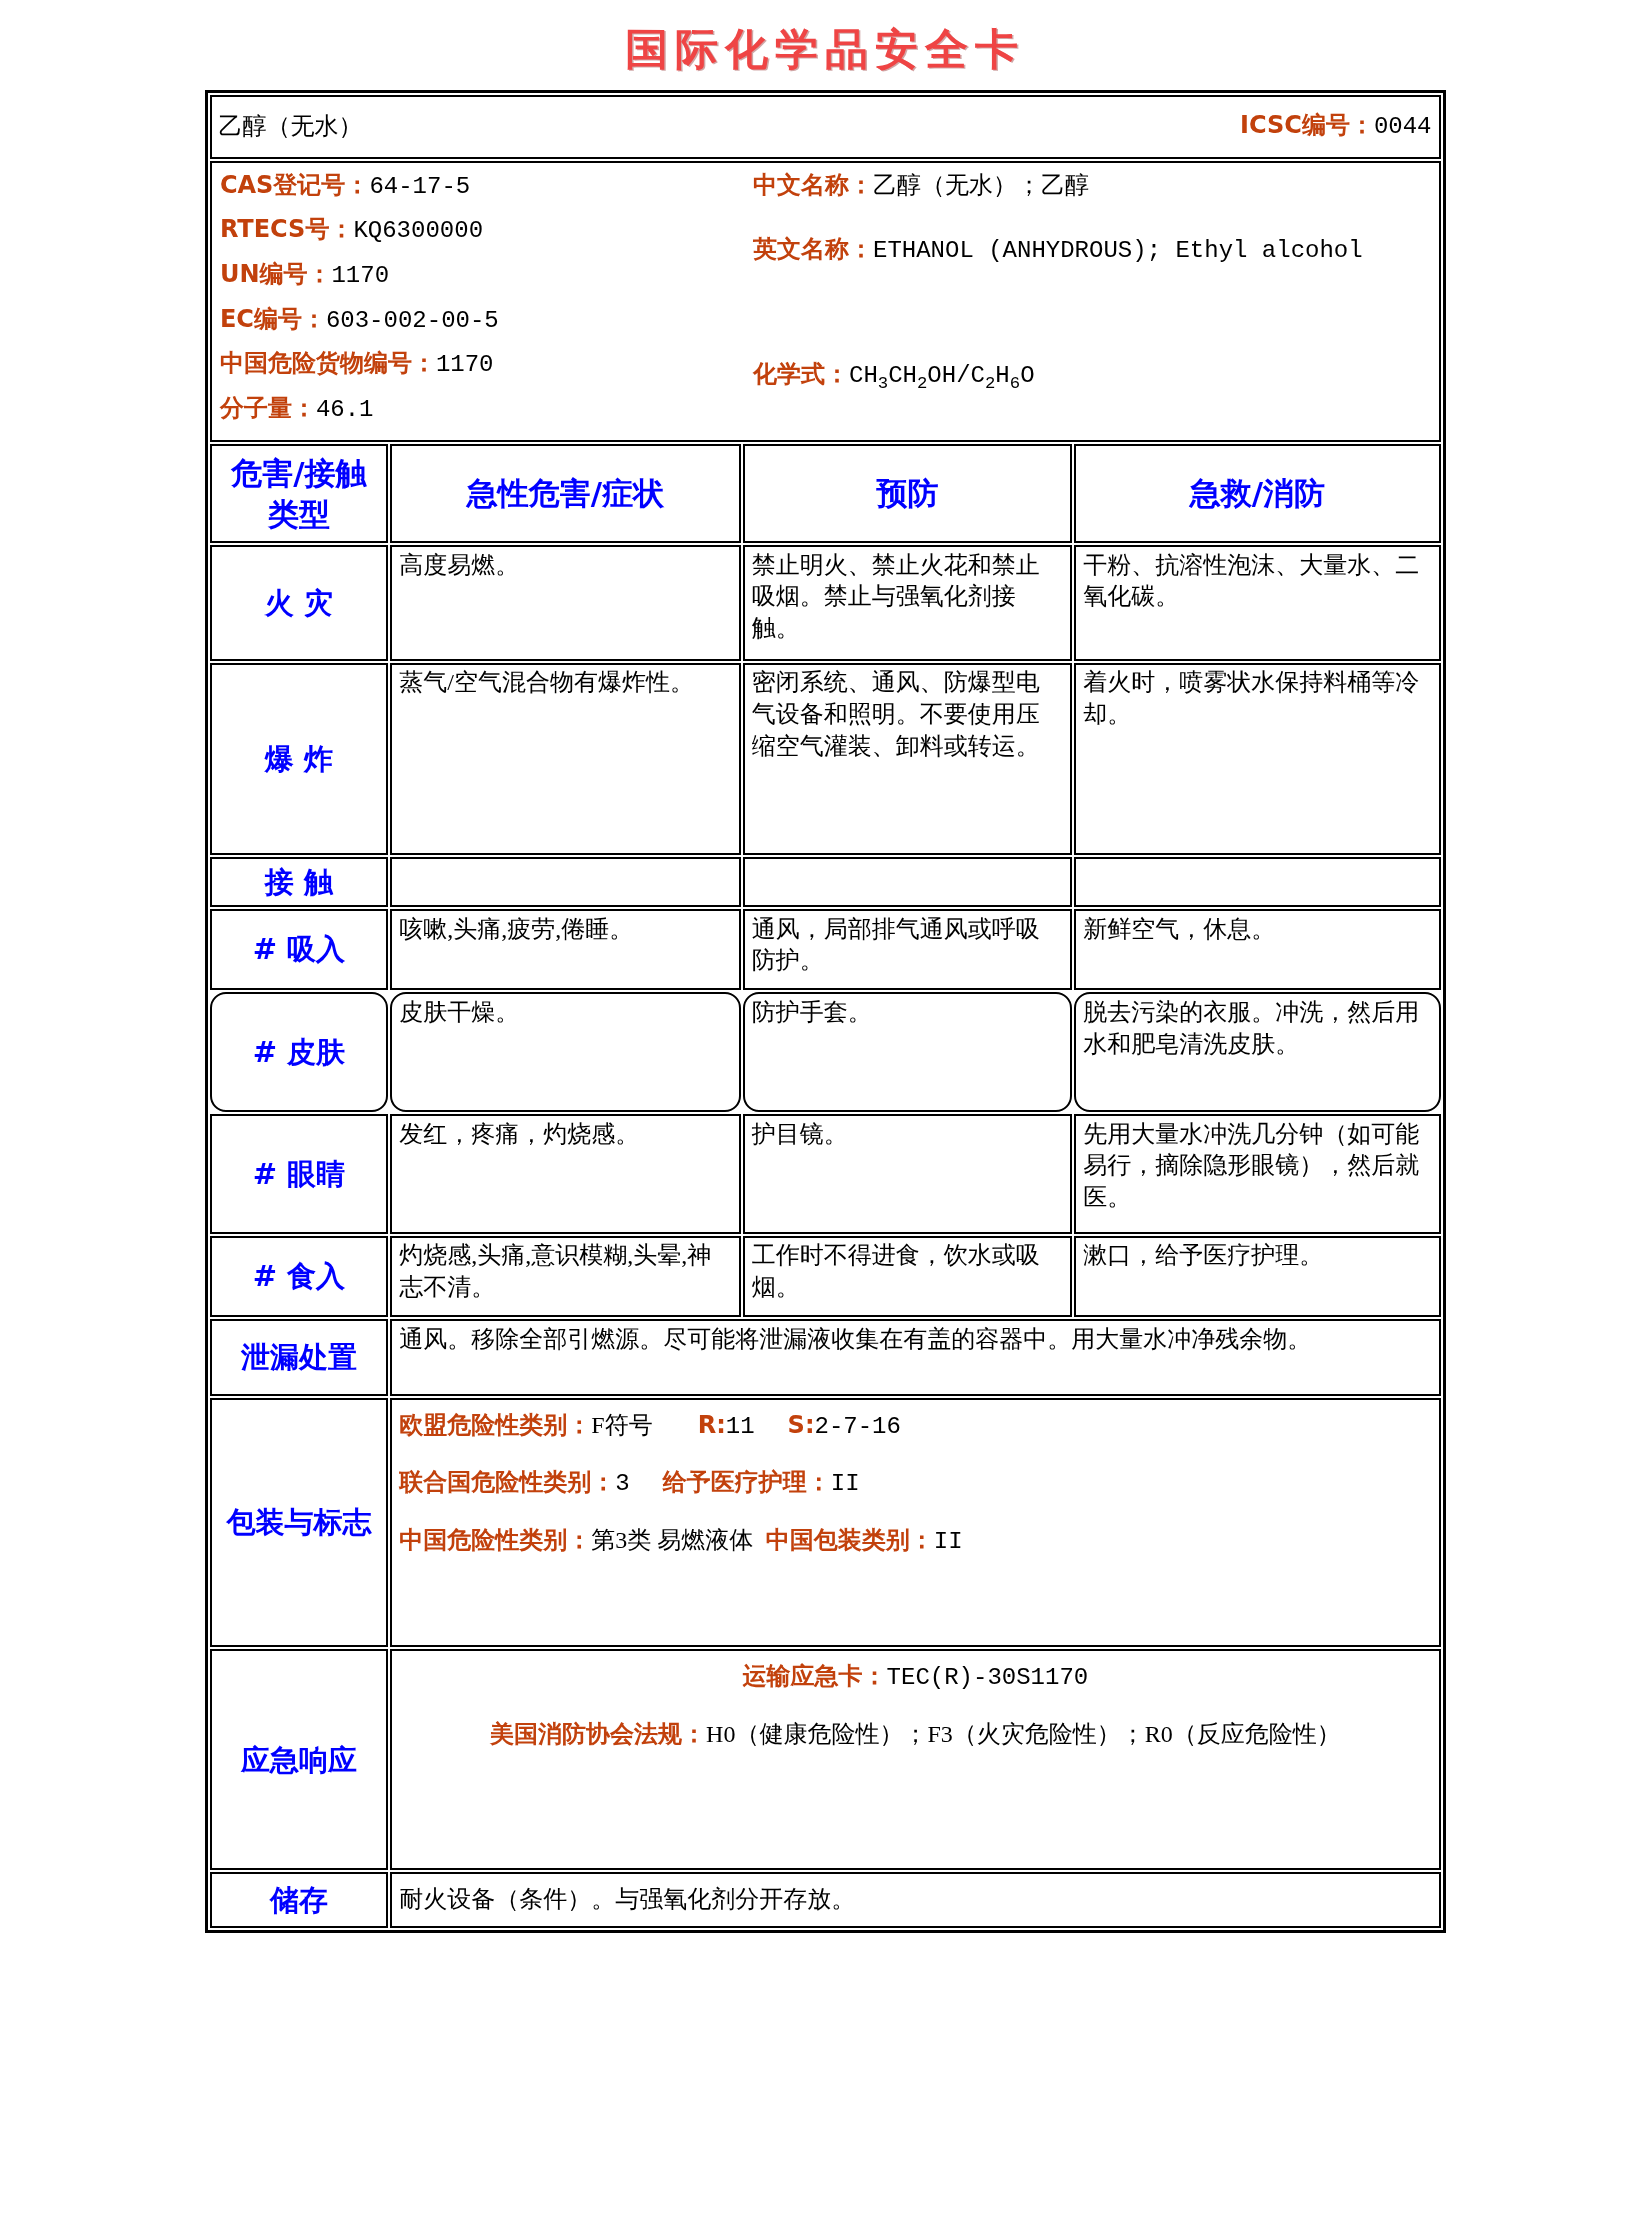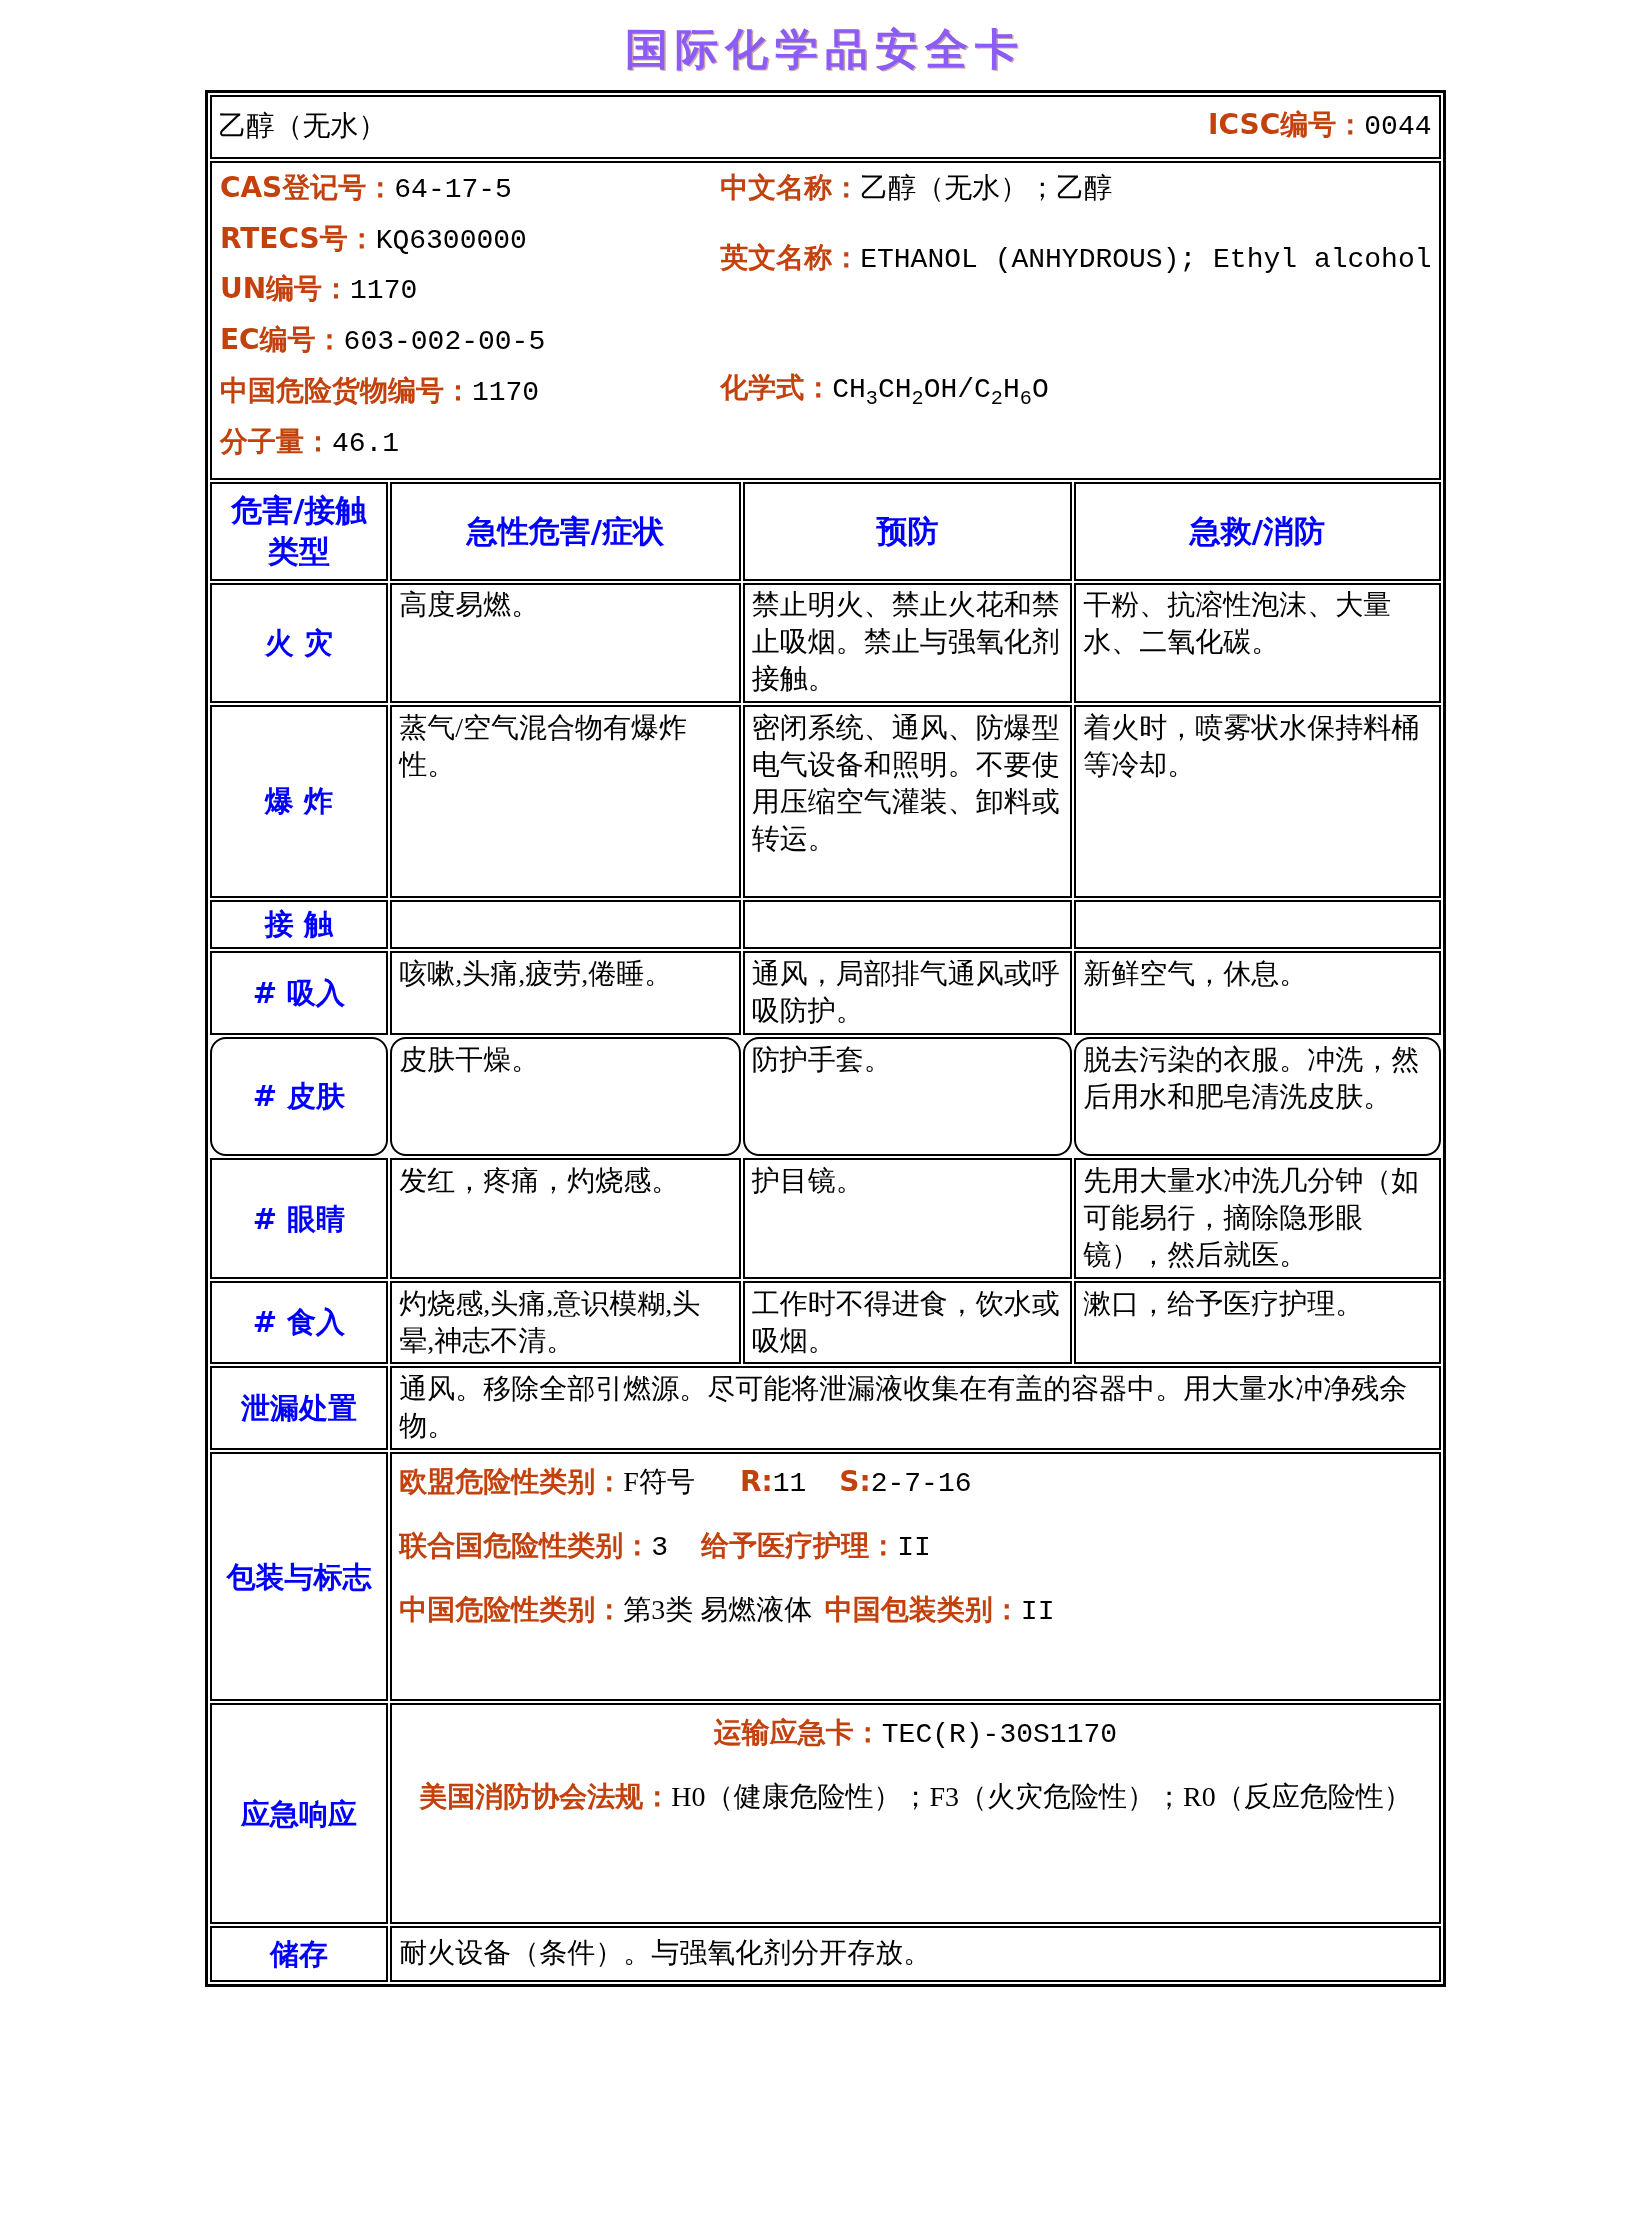--- a/index.html
+++ b/index.html
@@ -3,30 +3,30 @@
 <meta charset="utf-8">
 <style>
   html,body { margin:0; padding:0; background:#ffffff; }
   .page {
     position:relative; width:1650px; height:2227px; background:#ffffff;
     font-family:"Liberation Serif","DejaVu Serif",serif; color:#000;
   }
   .page-title {
     padding-top:21px; text-align:center;
     font-family:"DejaVu Sans","Liberation Sans",sans-serif;
-    font-size:43px; font-weight:bold; color:#8b5cf6; letter-spacing:7px;
+    font-size:43px; font-weight:bold; color:#ef4444; letter-spacing:7px;
     text-shadow:1.4px 1.4px 0 rgba(120,0,0,.35);
   }
   table.card {
     width:1241px; margin:11px auto 0 auto;
     border-collapse:separate; border-spacing:2.1px;
     border:3.5px solid #000; background:#fff;
   }
   td { border:2.1px solid #000; padding:2.8px 7px; vertical-align:top;
-       font-size:28px; line-height:1.32; }
+       font-size:24px; line-height:1.32; }
   col.c1 { width:14.6%; } col.c2 { width:28.6%; }
   col.c3 { width:26.9%; } col.c4 { width:29.9%; }
 
   .lab { color:#c2410c; font-family:"DejaVu Sans","Liberation Sans",sans-serif; font-weight:bold; }
   .mono { font-family:"Liberation Mono","DejaVu Sans Mono",monospace; }
   sub { font-size:0.72em; line-height:0; }
 
   
   tr.r-name td { height:54px; vertical-align:middle; }
   .name-row { display:flex; justify-content:space-between; align-items:center; }

